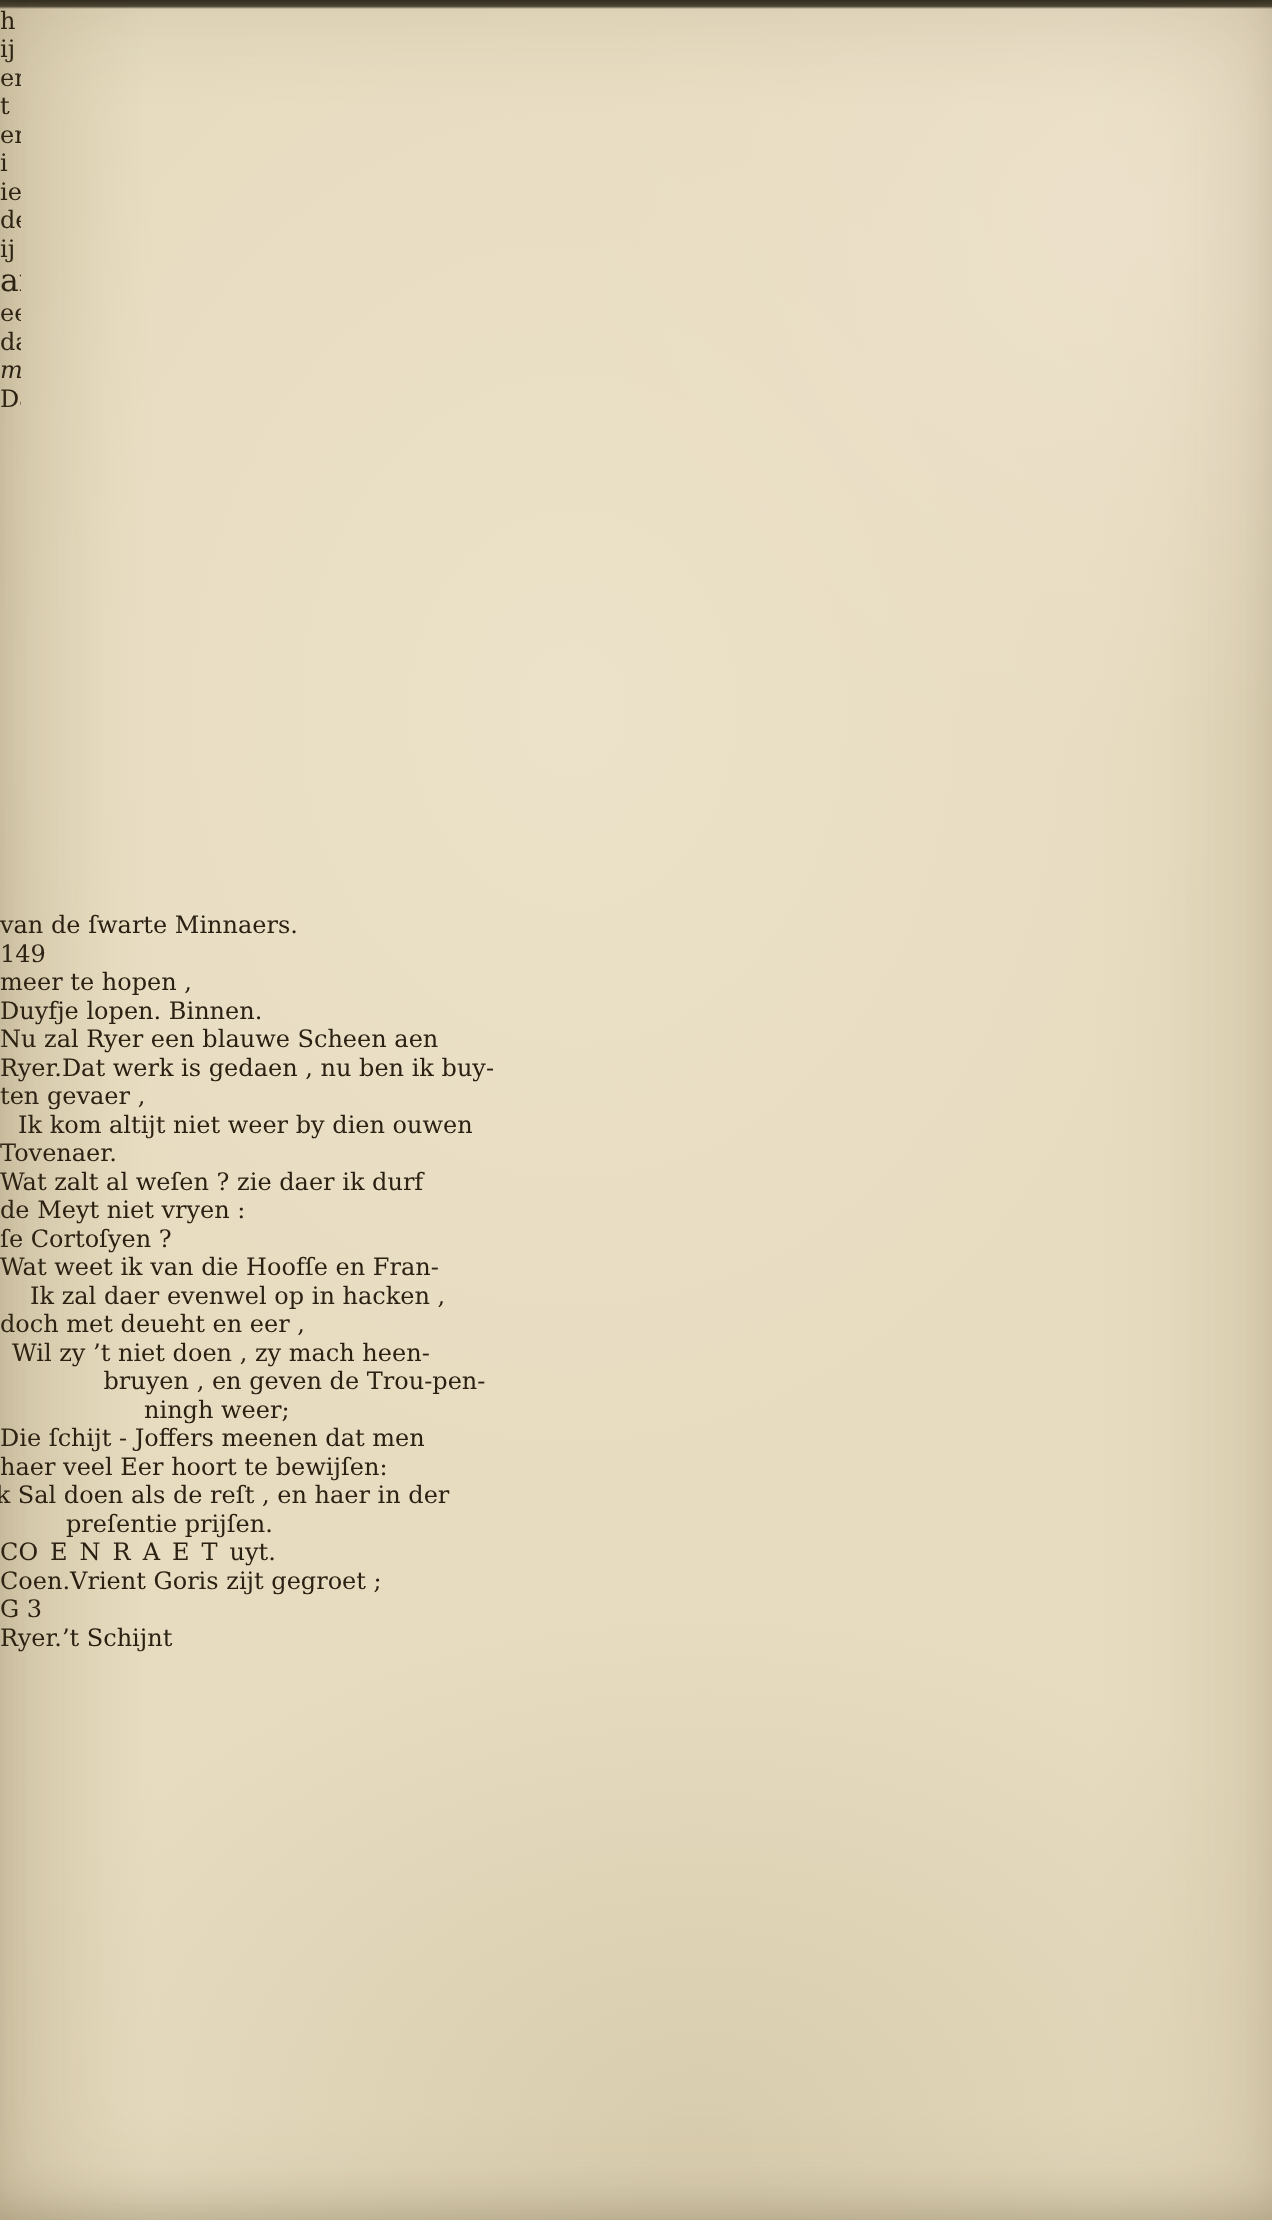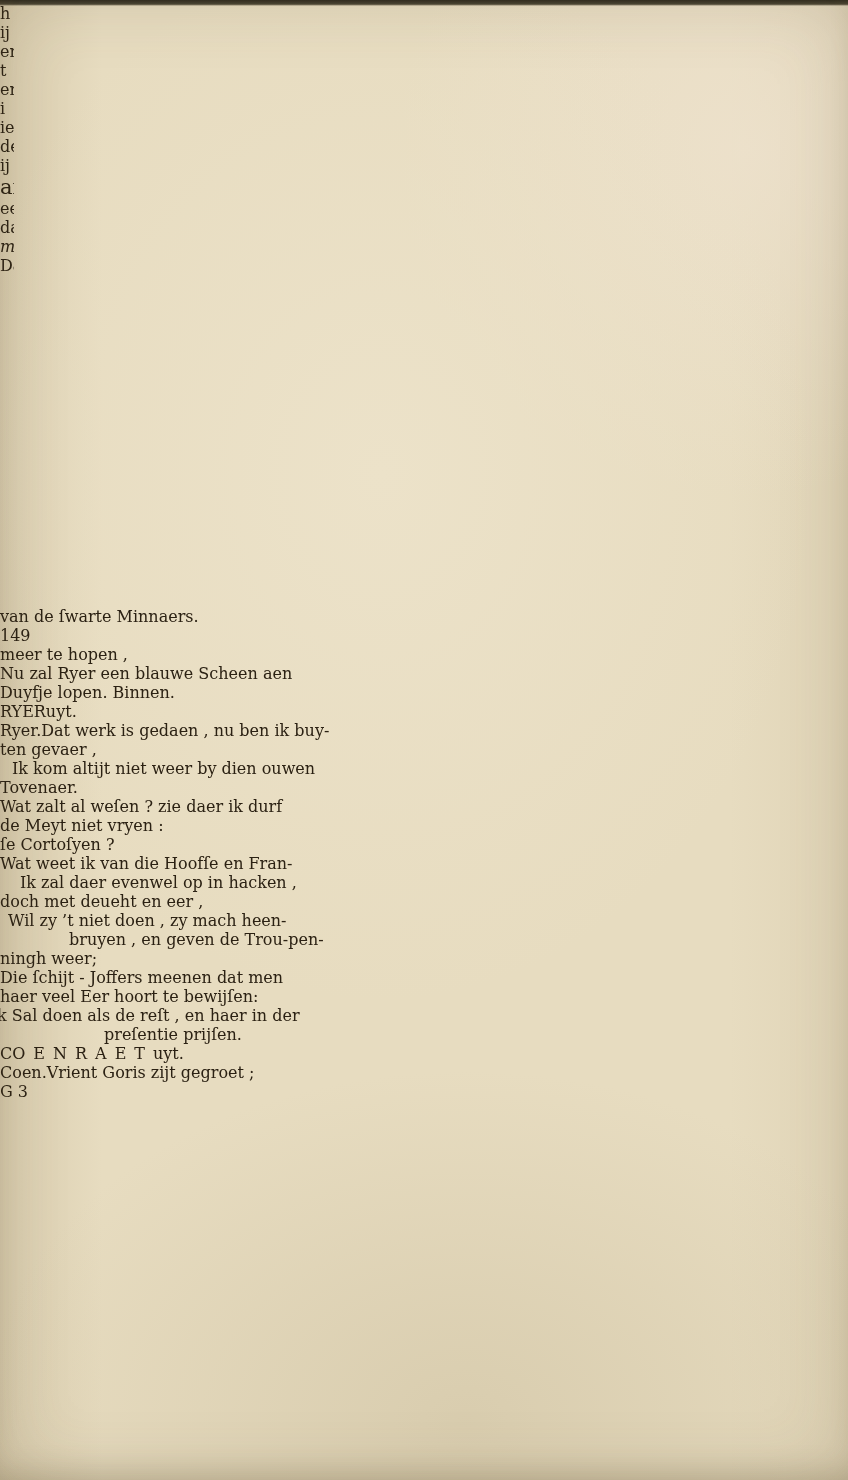--- a/index.html
+++ b/index.html
@@ -104,56 +104,56 @@
   <div class="speck" style="left:38px;top:714px;width:5px;height:6px"></div>
   <div class="speck" style="left:118px;top:1338px;width:4px;height:6px"></div>
   <div class="speck" style="left:6px;top:1442px;width:7px;height:7px"></div>
   <div class="scratch" style="left:204px;top:384px"></div>
 
   <div class="header-title ink">van de ſwarte Minnaers.</div>
   <div class="pagenum ink">149</div>
 
   <div class="block p-block ink">
     <div class="bline cont"><span>meer te hopen ,</span></div>
-    <div class="bline"><span>Nu zal Ryer een blauwe Scheen aen</span></div>
     <div class="bline cont">
       <span>Duyfje lopen.</span>
       <span class="stage-note">Binnen.</span>
     </div>
+    <div class="bline"><span>Nu zal Ryer een blauwe Scheen aen</span></div>
   </div>
 
-  <div class="heading h-ryer ink">
-    <span class="h-init">R</span><span class="h-caps">YER</span><span class="h-dir">uyt.</span>
-  </div>
 
   <div class="block v-block ink">
     <div class="bline">
       <span class="speaker">Ryer.</span><span>Dat werk is gedaen , nu ben ik buy-</span>
     </div>
     <div class="bline cont"><span>ten gevaer ,</span></div>
     <div class="bline" style="padding-left:12px"><span>Ik kom altijt niet weer by dien ouwen</span></div>
     <div class="bline cont"><span>Tovenaer.</span></div>
     <div class="bline"><span>Wat zalt al weſen ? zie daer ik durf</span></div>
     <div class="bline cont"><span>de Meyt niet vryen :</span></div>
     <div class="bline cont"><span>ſe Cortoſyen ?</span></div>
     <div class="bline"><span>Wat weet ik van die Hoofſe en Fran-</span></div>
     <div class="bline" style="padding-left:20px"><span>Ik zal daer evenwel op in hacken ,</span></div>
     <div class="bline cont"><span>doch met deueht en eer ,</span></div>
     <div class="bline" style="padding-left:8px"><span>Wil zy ’t niet doen , zy mach heen-</span></div>
     <div class="bline cont" style="padding-left:69px"><span>bruyen , en geven de Trou-pen-</span></div>
-    <div class="bline cont" style=""><span>ningh weer;</span></div>
+    <div class="bline cont" style="padding-left:96px"><span>ningh weer;</span></div>
     <div class="bline"><span>Die ſchijt - Joffers meenen dat men</span></div>
     <div class="bline cont" style=""><span>haer veel Eer hoort te bewijſen:</span></div>
     <div class="bline" style="padding-left:-6px;margin-left:-8px"><span>’k Sal doen als de reſt , en haer in der</span></div>
-    <div class="bline cont" style="padding-left:104px"><span>preſentie prijſen.</span></div>
+    <div class="bline cont" style="padding-left:44px"><span>preſentie prijſen.</span></div>
   </div>
 
   <div class="heading h-coen ink">
     <span class="h-init">C</span><span class="h-caps" style="letter-spacing:8px">OENRAET</span><span class="h-dir">uyt.</span>
   </div>
 
   <div class="block coen-line ink">
     <span class="speaker2">Coen.</span><span>Vrient Goris zijt gegroet ;</span>
   </div>
 
   <div class="sig ink">G 3</div>
+  <div class="catchword ink">
+    <span class="cs">Ryer.</span><span>’t Schijnt</span>
+  </div>
 
 </div>
 
 </body></html>

